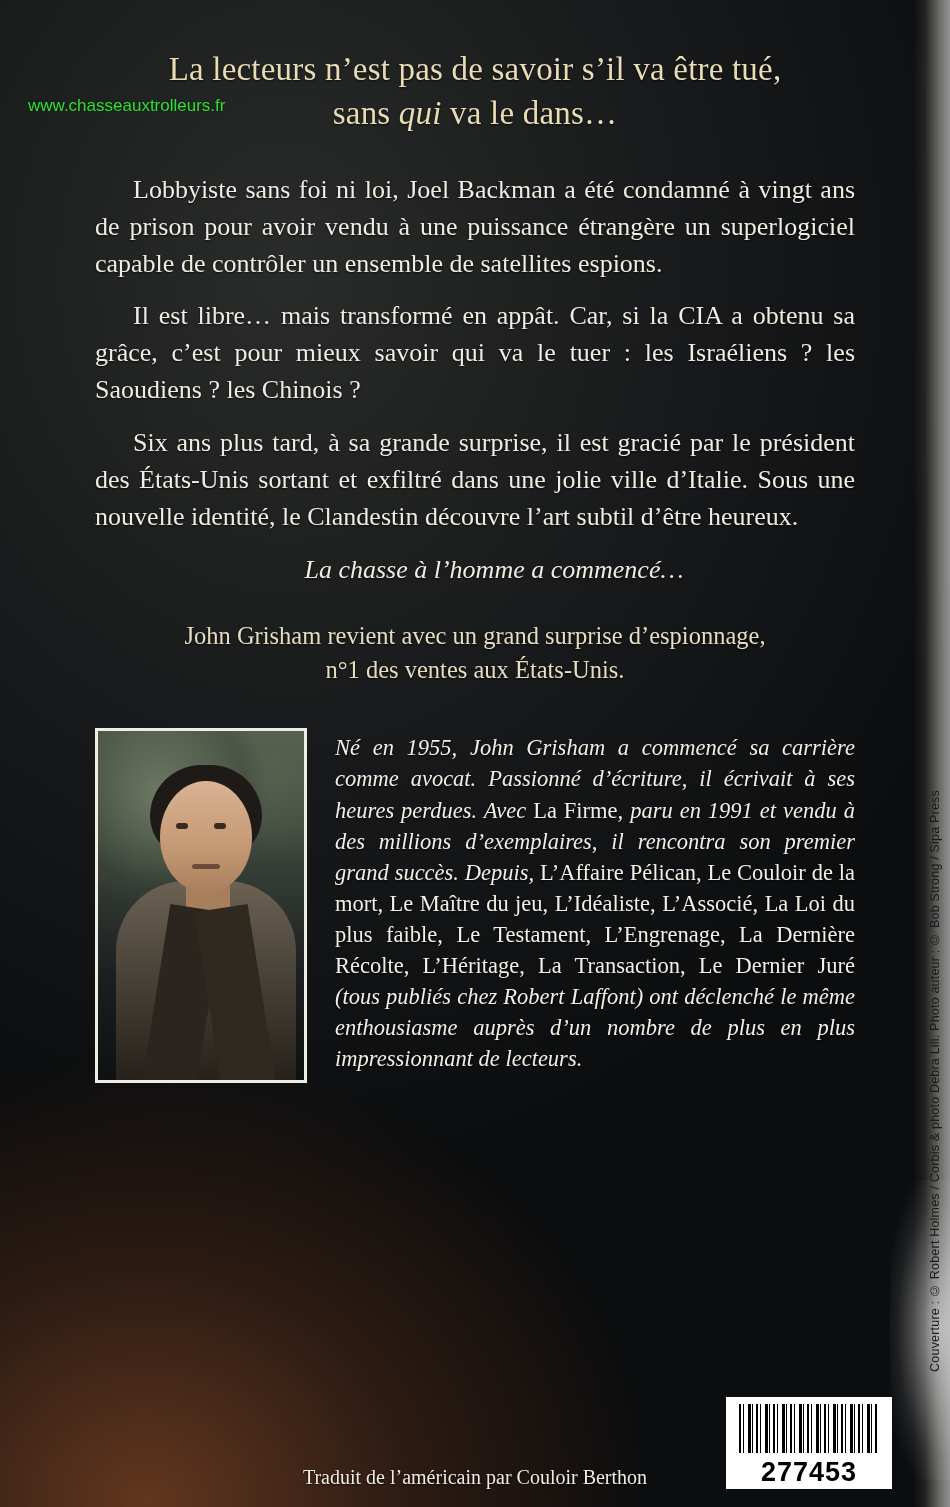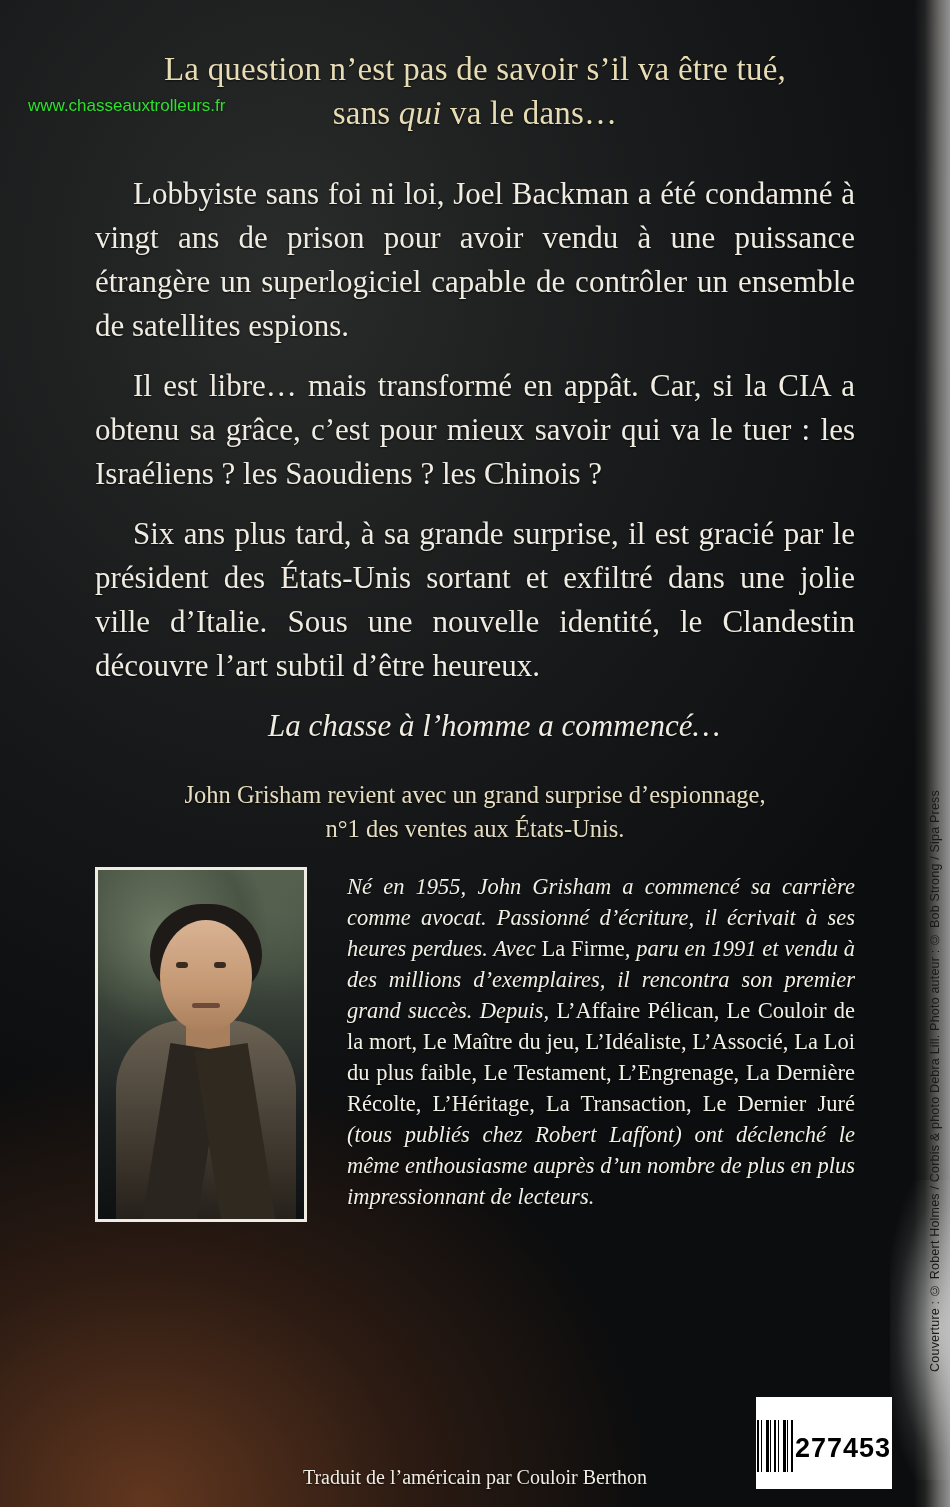--- a/index.html
+++ b/index.html
@@ -86,45 +86,45 @@
   .tagline .l2 { display: block; }
   .tagline em { font-style: italic; }
 
   .blurb {
     margin-top: 36px;
   }
   .blurb p {
     margin: 12px 0 16px 0;
     text-indent: 38px;
     text-align: justify;
-    font-size: 31px;
+    font-size: 26px;
     line-height: 1.42;
     color: #f0ece2;
     text-shadow: 0 1px 2px rgba(0,0,0,0.75);
   }
   .blurb p.last-short {
     text-align: center;
     font-style: italic;
   }
 
   .pitch {
     margin-top: 30px;
     text-align: center;
     color: #e6dcc0;
     font-size: 24.5px;
     line-height: 1.4;
     text-shadow: 0 1px 2px rgba(0,0,0,0.7);
   }
   .pitch .l2 { display: block; }
 
   .author-block {
-    margin-top: 20px;
+    margin-top: 41px;
     display: flex;
     align-items: flex-start;
-    gap: 40px;
+    gap: 28px;
     justify-content: center;
   }
   .author-photo {
     flex: 0 0 auto;
     width: 212px;
     height: 355px;
     border: 3px solid #efece4;
     box-sizing: border-box;
     position: relative;
     overflow: hidden;
@@ -231,27 +231,27 @@
     font-size: 20px;
     color: #efece4;
     z-index: 6;
     text-shadow: 0 1px 2px rgba(0,0,0,0.8);
   }
 
   .barcode-box {
     position: absolute;
     right: 58px;
     bottom: 18px;
-    width: 136px;
+    width: 166px;
     height: 92px;
     background: #ffffff;
     border: 1px solid #ffffff;
     z-index: 8;
     display: flex;
-    flex-direction: row;
+    flex-direction: column;
     align-items: center;
     justify-content: flex-start;
     padding-top: 6px;
     box-sizing: border-box;
   }
   .bars {
     width: 140px;
     height: 52px;
     background-image: repeating-linear-gradient(
       90deg,
@@ -280,21 +280,21 @@
 <div class="page">
 
   <div class="edge-strip"></div>
   <div class="glare"></div>
 
   <div class="watermark">www.chasseauxtrolleurs.fr</div>
 
   <div class="content">
 
     <div class="tagline">
-      <span>La question n’est pas de savoir s’il va être tué,</span>
+      <span>La lecteurs n’est pas de savoir s’il va être tué,</span>
       <span class="l2"><span>sans </span><em>qui</em><span> va le dans…</span></span>
     </div>
 
     <div class="blurb">
       <p>Lobbyiste sans foi ni loi, Joel Backman a été condamné à vingt ans de prison pour avoir vendu à une puissance étrangère un superlogiciel capable de contrôler un ensemble de satellites espions.</p>
       <p>Il est libre… mais transformé en appât. Car, si la CIA a obtenu sa grâce, c’est pour mieux savoir qui va le tuer : les Israéliens ? les Saoudiens ? les Chinois ?</p>
       <p>Six ans plus tard, à sa grande surprise, il est gracié par le président des États-Unis sortant et exfiltré dans une jolie ville d’Italie. Sous une nouvelle identité, le Clandestin découvre l’art subtil d’être heureux.</p>
       <p class="last-short">La chasse à l’homme a commencé…</p>
     </div>
 

